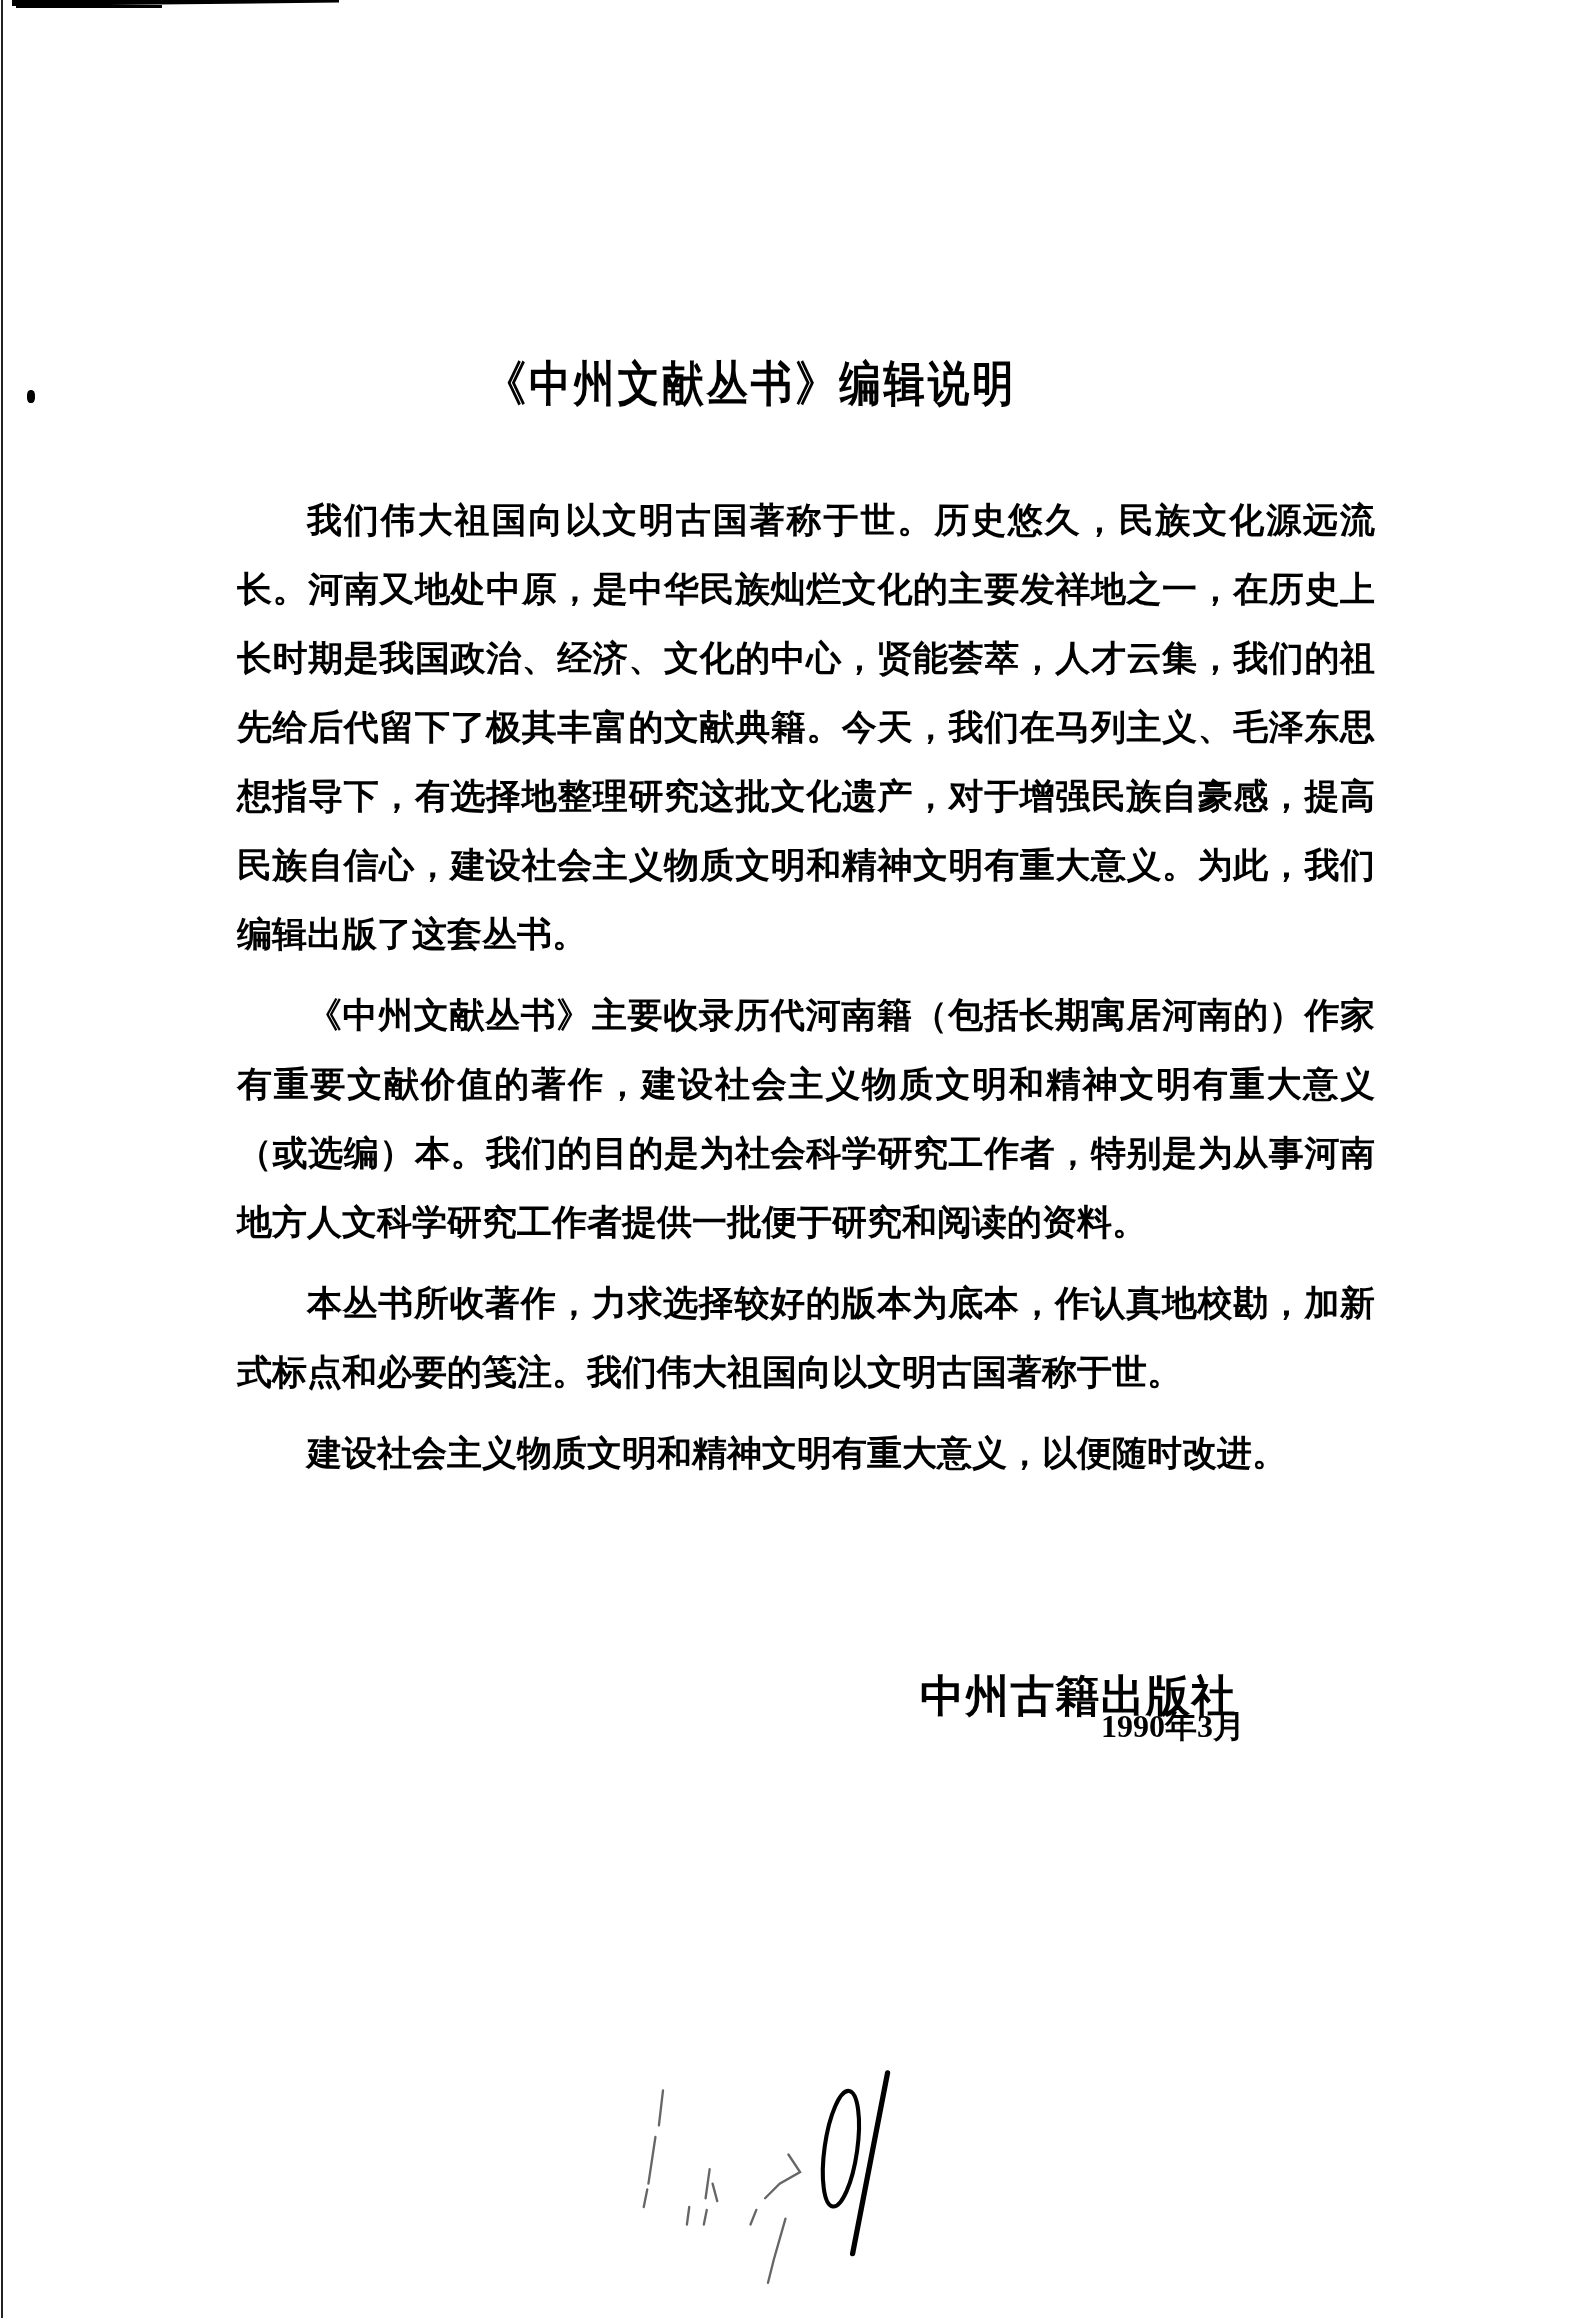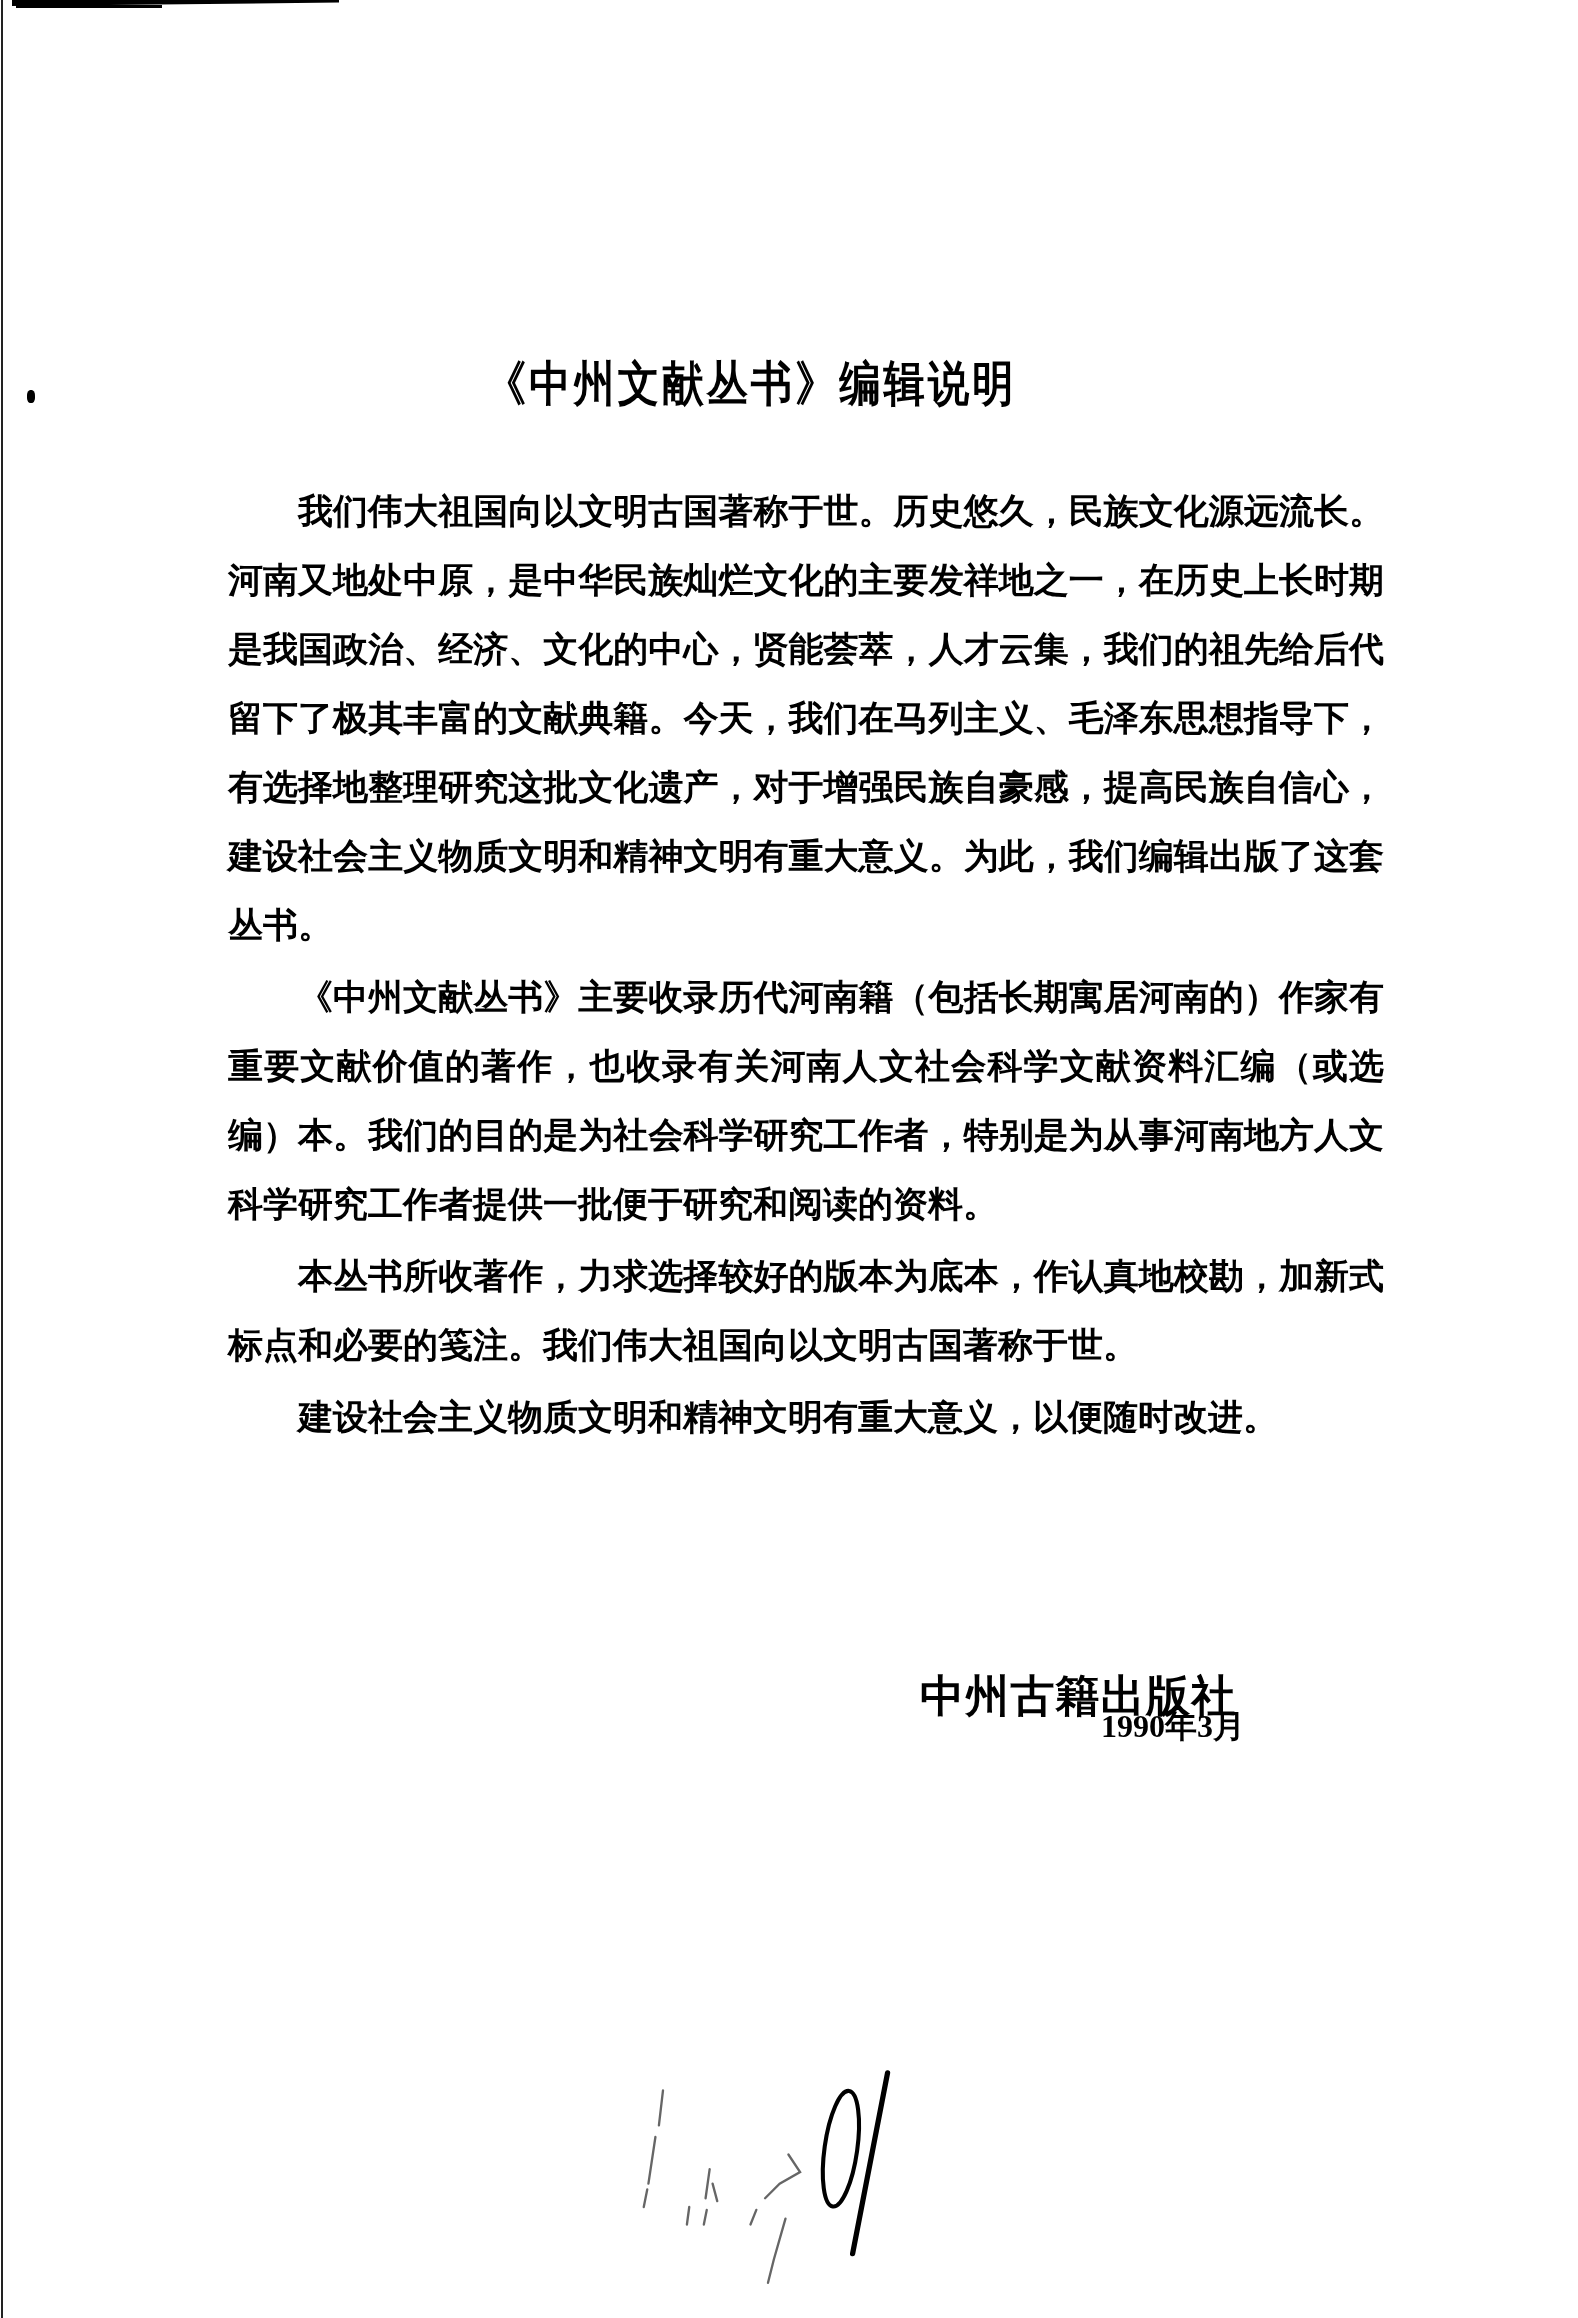--- a/index.html
+++ b/index.html
@@ -68,21 +68,21 @@
       left: 225px;
       top: 474px;
       width: 1162px;
       font-size: 35px;
       line-height: 69px;
       font-weight: bold;
       text-align: justify;
       text-align-last: left;
     }
     .body-text p {
-      margin: 3px;
+      margin: 12px;
       text-indent: 70px;
       letter-spacing: 0px;
     }
     .signature {
       position: absolute;
       left: 920px;
       top: 1667px;
       font-size: 44px;
       font-weight: bold;
       letter-spacing: 1.2px;
@@ -110,21 +110,21 @@
 
 <div class="scan-left-edge"></div>
 <div class="scan-top-bar"></div>
 <div class="scan-top-bar2"></div>
 <div class="scan-mark"></div>
 
 <div class="title">《中州文献丛书》编辑说明</div>
 
 <div class="body-text">
   <p>我们伟大祖国向以文明古国著称于世。历史悠久，民族文化源远流长。河南又地处中原，是中华民族灿烂文化的主要发祥地之一，在历史上长时期是我国政治、经济、文化的中心，贤能荟萃，人才云集，我们的祖先给后代留下了极其丰富的文献典籍。今天，我们在马列主义、毛泽东思想指导下，有选择地整理研究这批文化遗产，对于增强民族自豪感，提高民族自信心，建设社会主义物质文明和精神文明有重大意义。为此，我们编辑出版了这套丛书。</p>
-  <p>《中州文献丛书》主要收录历代河南籍（包括长期寓居河南的）作家有重要文献价值的著作，也收录有关河南人文社会科学文献资料汇编（或选编）本。我们的目的是为社会科学研究工作者，特别是为从事河南地方人文科学研究工作者提供一批便于研究和阅读的资料。</p>
+  <p>《中州文献丛书》主要收录历代河南籍（包括长期寓居河南的）作家有重要文献价值的著作，建设社会主义物质文明和精神文明有重大意义（或选编）本。我们的目的是为社会科学研究工作者，特别是为从事河南地方人文科学研究工作者提供一批便于研究和阅读的资料。</p>
   <p>本丛书所收著作，力求选择较好的版本为底本，作认真地校勘，加新式标点和必要的笺注。我们伟大祖国向以文明古国著称于世。</p>
   <p>建设社会主义物质文明和精神文明有重大意义，以便随时改进。</p>
 </div>
 
 <div class="signature">中州古籍出版社</div>
 <div class="date">1990年3月</div>
 
 <svg class="handwriting" viewBox="0 0 950 420">
 
   <g stroke="#333" stroke-width="4" fill="none" stroke-linecap="round" opacity="0.75">

